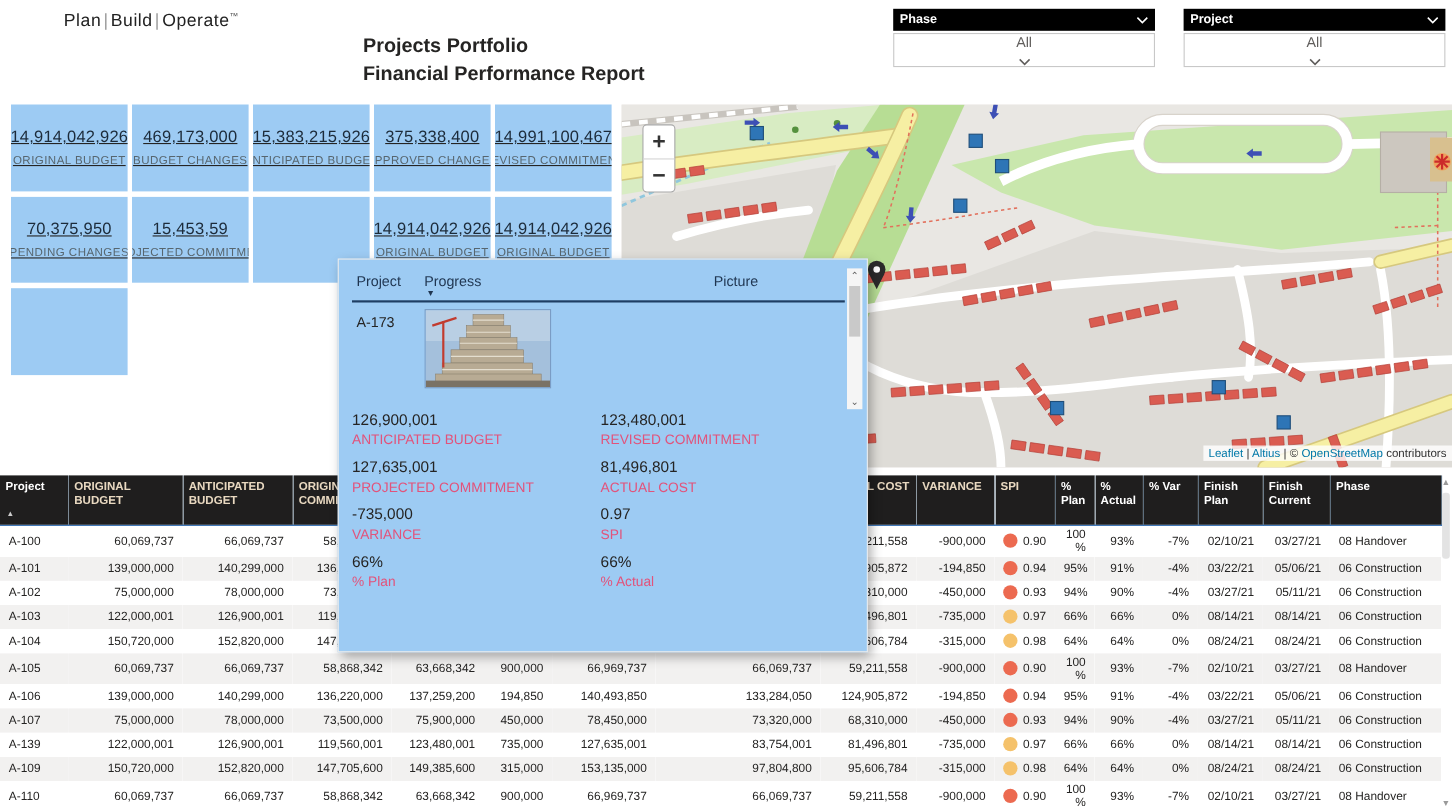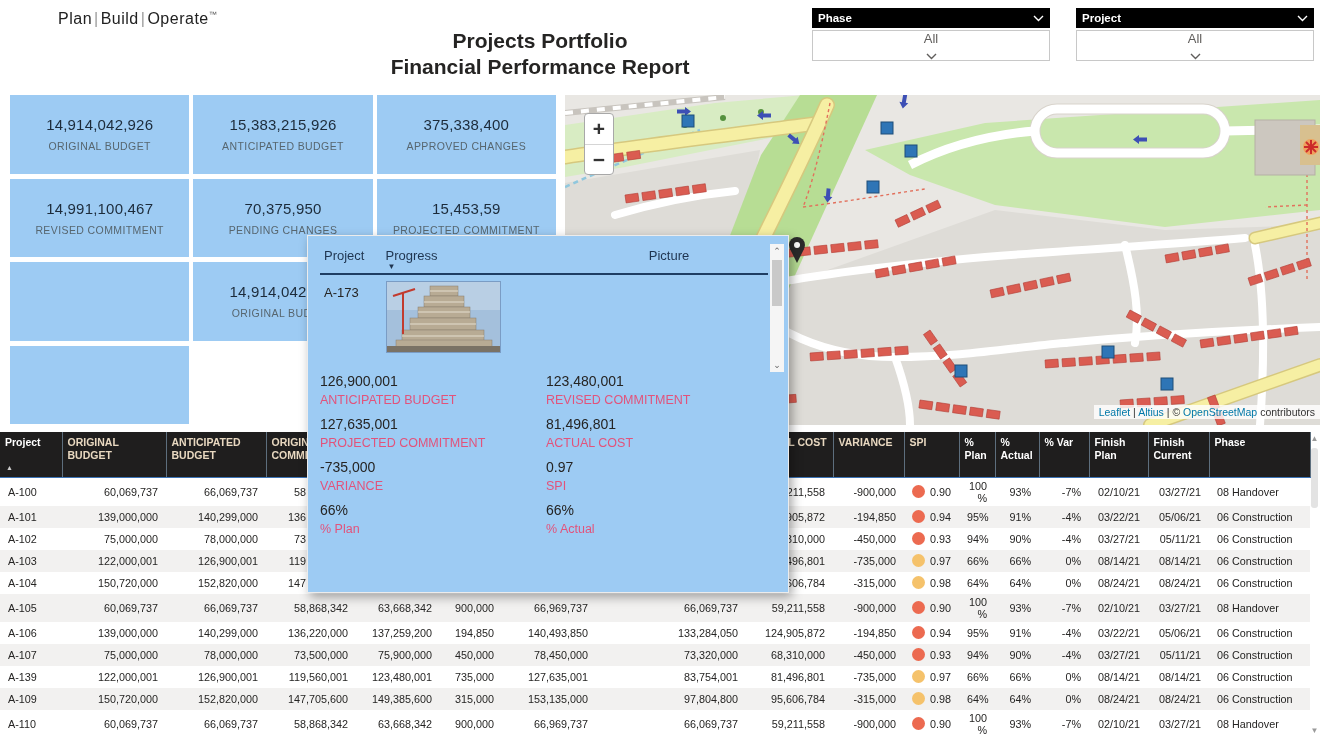--- a/index.html
+++ b/index.html
@@ -7,36 +7,36 @@
     font-family:"Liberation Sans", sans-serif; color:#252423; }
 
   
   .logo { position:absolute; left:58px; top:8px; }
   .logo-word { font-weight:bold; font-size:44px; letter-spacing:-2px; color:#1a1a1a; line-height:50px; }
   .logo-w { color:#6CBE45; font-style:italic; font-size:54px; letter-spacing:-4px; }
   .logo-reg { font-size:13px; vertical-align:28px; letter-spacing:0; }
   .logo-tag { font-size:16px; color:#222; margin-top:2px; letter-spacing:.5px; }
   .logo-tag .bar { color:#9a9a9a; padding:0 2px; font-weight:400; }
   .logo-tag .tm { font-size:8px; vertical-align:7px; color:#555; }
-  .report-title { position:absolute; left:330px; top:28px; width:420px; text-align:center;
-    font-size:21px; font-weight:bold; line-height:26px; color:#252423; }
+  .report-title { position:absolute; left:330px; top:28px; width:420px; text-align:left;
+    font-size:18px; font-weight:bold; line-height:26px; color:#252423; }
 
   .slicer { position:absolute; top:8px; width:238px; }
   .slicer-head { background:#000; color:#fff; height:20px; display:flex; align-items:center;
     justify-content:space-between; padding:0 6px; font-size:11.5px; font-weight:bold; }
   .slicer-value { margin-top:2px; background:#fff; border:1px solid #c8c8c8; height:31px;
     display:flex; align-items:center; justify-content:space-between; padding:0 8px;
     font-size:13px; color:#605E5C;flex-direction:column; }
   .chev { width:11px; height:7px; }
   .chev polyline { fill:none; stroke:currentColor; stroke-width:1.4; }
 
   
   .kpi-grid { position:absolute; left:10px; top:95px; width:546px; height:329px;
-    display:grid; grid-template-columns:repeat(3,1fr); grid-template-rows:repeat(4,1fr);
-    gap:5px 4px; }
+    display:grid; grid-template-columns:repeat(5,1fr); grid-template-rows:repeat(4,1fr);
+    gap:5px 4px;text-decoration:underline; }
   .kpi-card { background:#9DCBF3; display:flex; flex-direction:column; align-items:center;
     justify-content:center; overflow:hidden; }
   .kpi-value { font-size:15px; color:#1C2B3A; letter-spacing:.2px; white-space:nowrap; }
   .kpi-label { font-size:10.5px; color:#57666F; letter-spacing:.4px; margin-top:7px; white-space:nowrap; }
 
   
   .map { position:absolute; left:565px; top:95px; width:755px; height:330px; overflow:hidden; background:#E9E7E3; }
   .map svg.base { position:absolute; left:0; top:0; }
   .blue-marker { fill:#2E75B6; stroke:#1F4E79; stroke-width:1; }
   .map-zoom { position:absolute; left:19px; top:18px; width:30px; height:62px; background:#fff;
@@ -130,20 +130,24 @@
     <svg class="chev" viewBox="0 0 11 7">
         <polyline points="1,1 5.5,5.5 10,1"></polyline>
       </svg>
   </div>
 </div>
 
 <div class="kpi-grid">
     <div class="kpi-card">
       <div class="kpi-value">14,914,042,926</div>
       <div class="kpi-label">ORIGINAL BUDGET</div>
+    </div>
+    <div class="kpi-card">
+      <div class="kpi-value">469,173,000</div>
+      <div class="kpi-label">BUDGET CHANGES</div>
     </div>
     <div class="kpi-card">
       <div class="kpi-value">15,383,215,926</div>
       <div class="kpi-label">ANTICIPATED BUDGET</div>
     </div>
     <div class="kpi-card">
       <div class="kpi-value">375,338,400</div>
       <div class="kpi-label">APPROVED CHANGES</div>
     </div>
     <div class="kpi-card">

